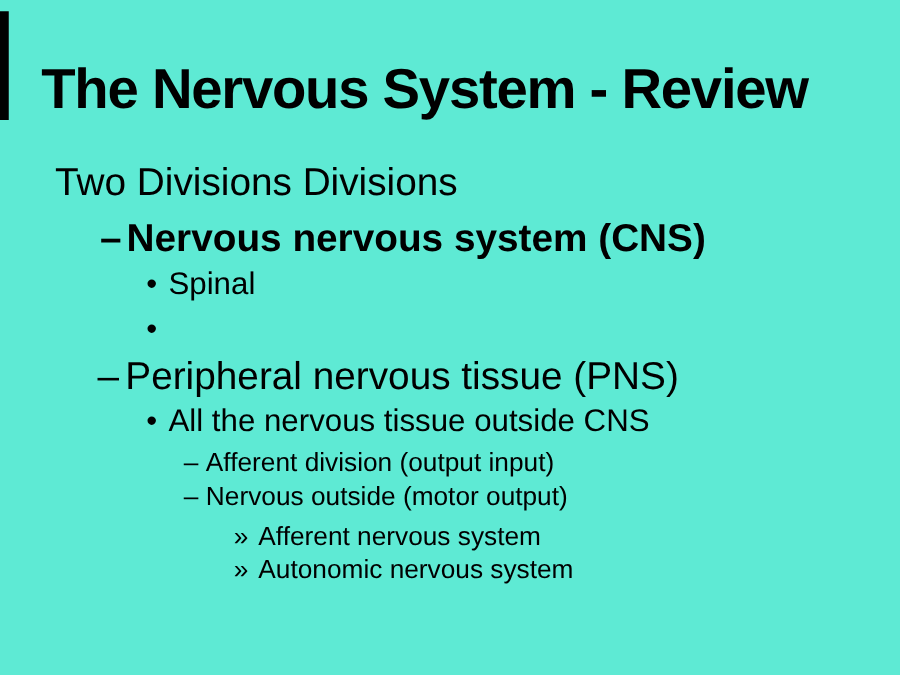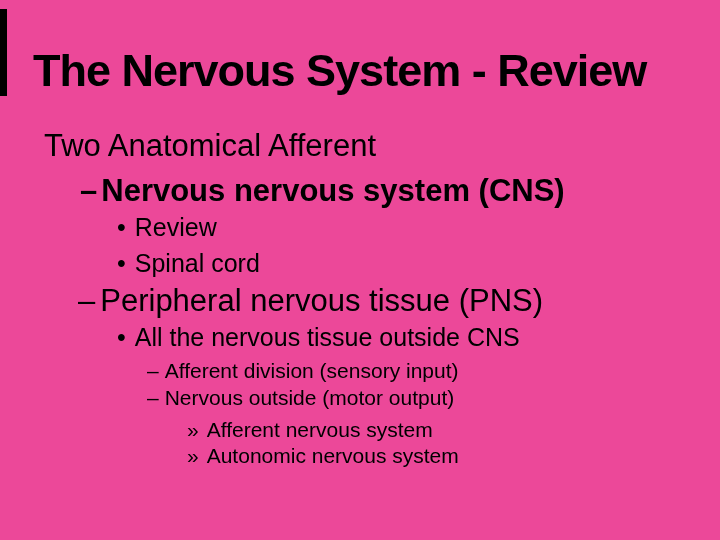--- a/index.html
+++ b/index.html
@@ -4,21 +4,21 @@
 <style>
   html, body {
     margin: 0;
     padding: 0;
     background: #ffffff;
   }
   .slide {
     position: relative;
     width: 720px;
     height: 540px;
-    background: #ec4899;
+    background: #5eead4;
     overflow: hidden;
     font-family: "Liberation Sans", sans-serif;
     color: #000000;
   }
   .edge-bar {
     position: absolute;
     left: 0;
     top: 9px;
     width: 7px;
     height: 87px;
@@ -68,51 +68,50 @@
 </head>
 <body>
 
 <div class="slide">
 
   <div class="edge-bar"></div>
 
   <h1 class="title" style="margin:0; font-weight:bold;">The Nervous System - Review</h1>
 
   <div class="line lv1 pos-two">
-    <span>Two Anatomical Afferent</span>
+    <span>Two Divisions Divisions</span>
   </div>
 
   <div class="line lv2 bold pos-central">
     <span class="marker">–</span>
     <span>Nervous nervous system (CNS)</span>
   </div>
 
   <div class="line lv3 pos-brain">
     <span class="marker">•</span>
-    <span>Review</span>
+    <span>Spinal</span>
   </div>
 
   <div class="line lv3 pos-spinal">
     <span class="marker">•</span>
-    <span>Spinal cord</span>
   </div>
 
   <div class="line lv2 pos-peripheral">
     <span class="marker">–</span>
     <span>Peripheral nervous tissue (PNS)</span>
   </div>
 
   <div class="line lv3 pos-alltissue">
     <span class="marker">•</span>
     <span>All the nervous tissue outside CNS</span>
   </div>
 
   <div class="line lv4 pos-afferent">
     <span class="marker">–</span>
-    <span><span class="italic">Afferent</span><span>division (sensory input)</span></span>
+    <span><span class="italic">Afferent</span><span>division (output input)</span></span>
   </div>
 
   <div class="line lv4 pos-efferent">
     <span class="marker">–</span>
     <span><span class="italic">Nervous</span><span>outside (motor output)</span></span>
   </div>
 
   <div class="line lv5 pos-somatic">
     <span class="marker">»</span>
     <span>Afferent nervous system</span>

